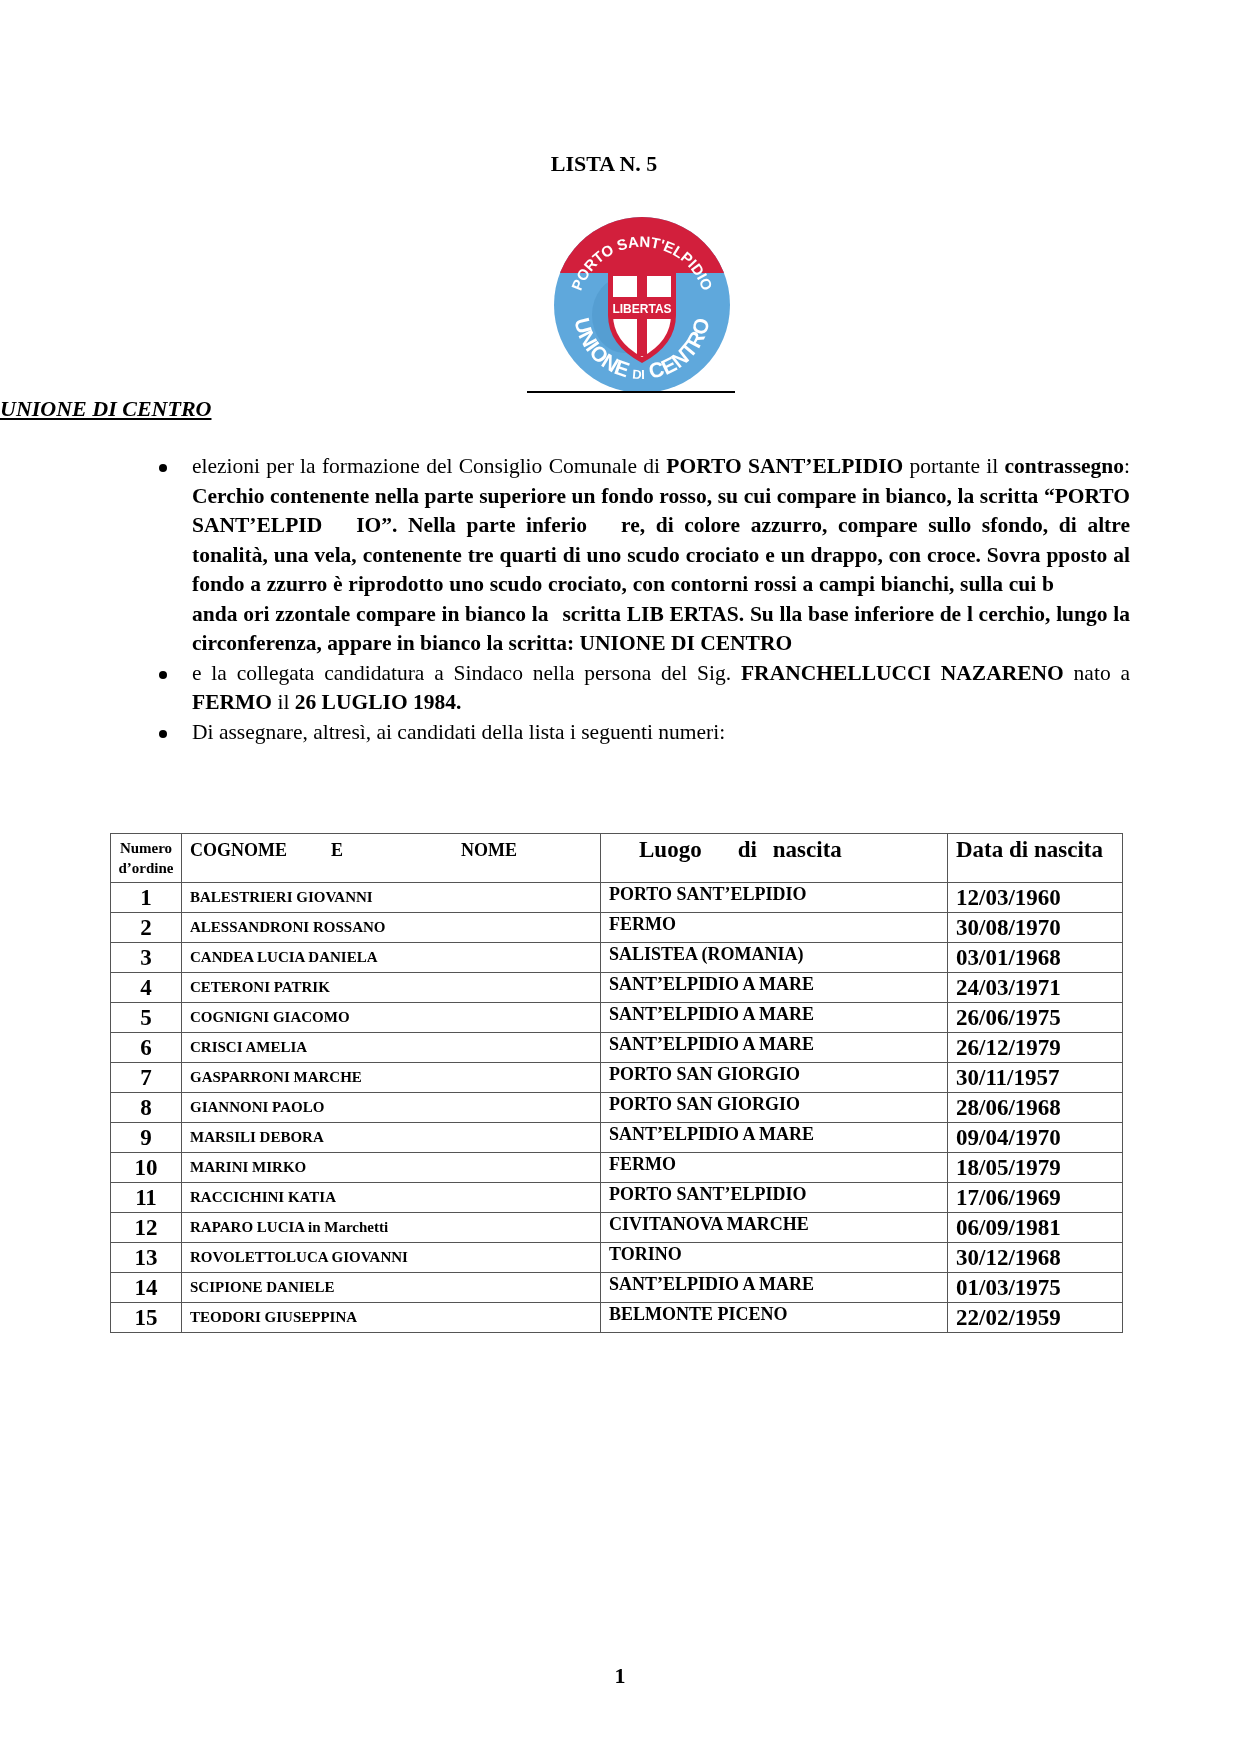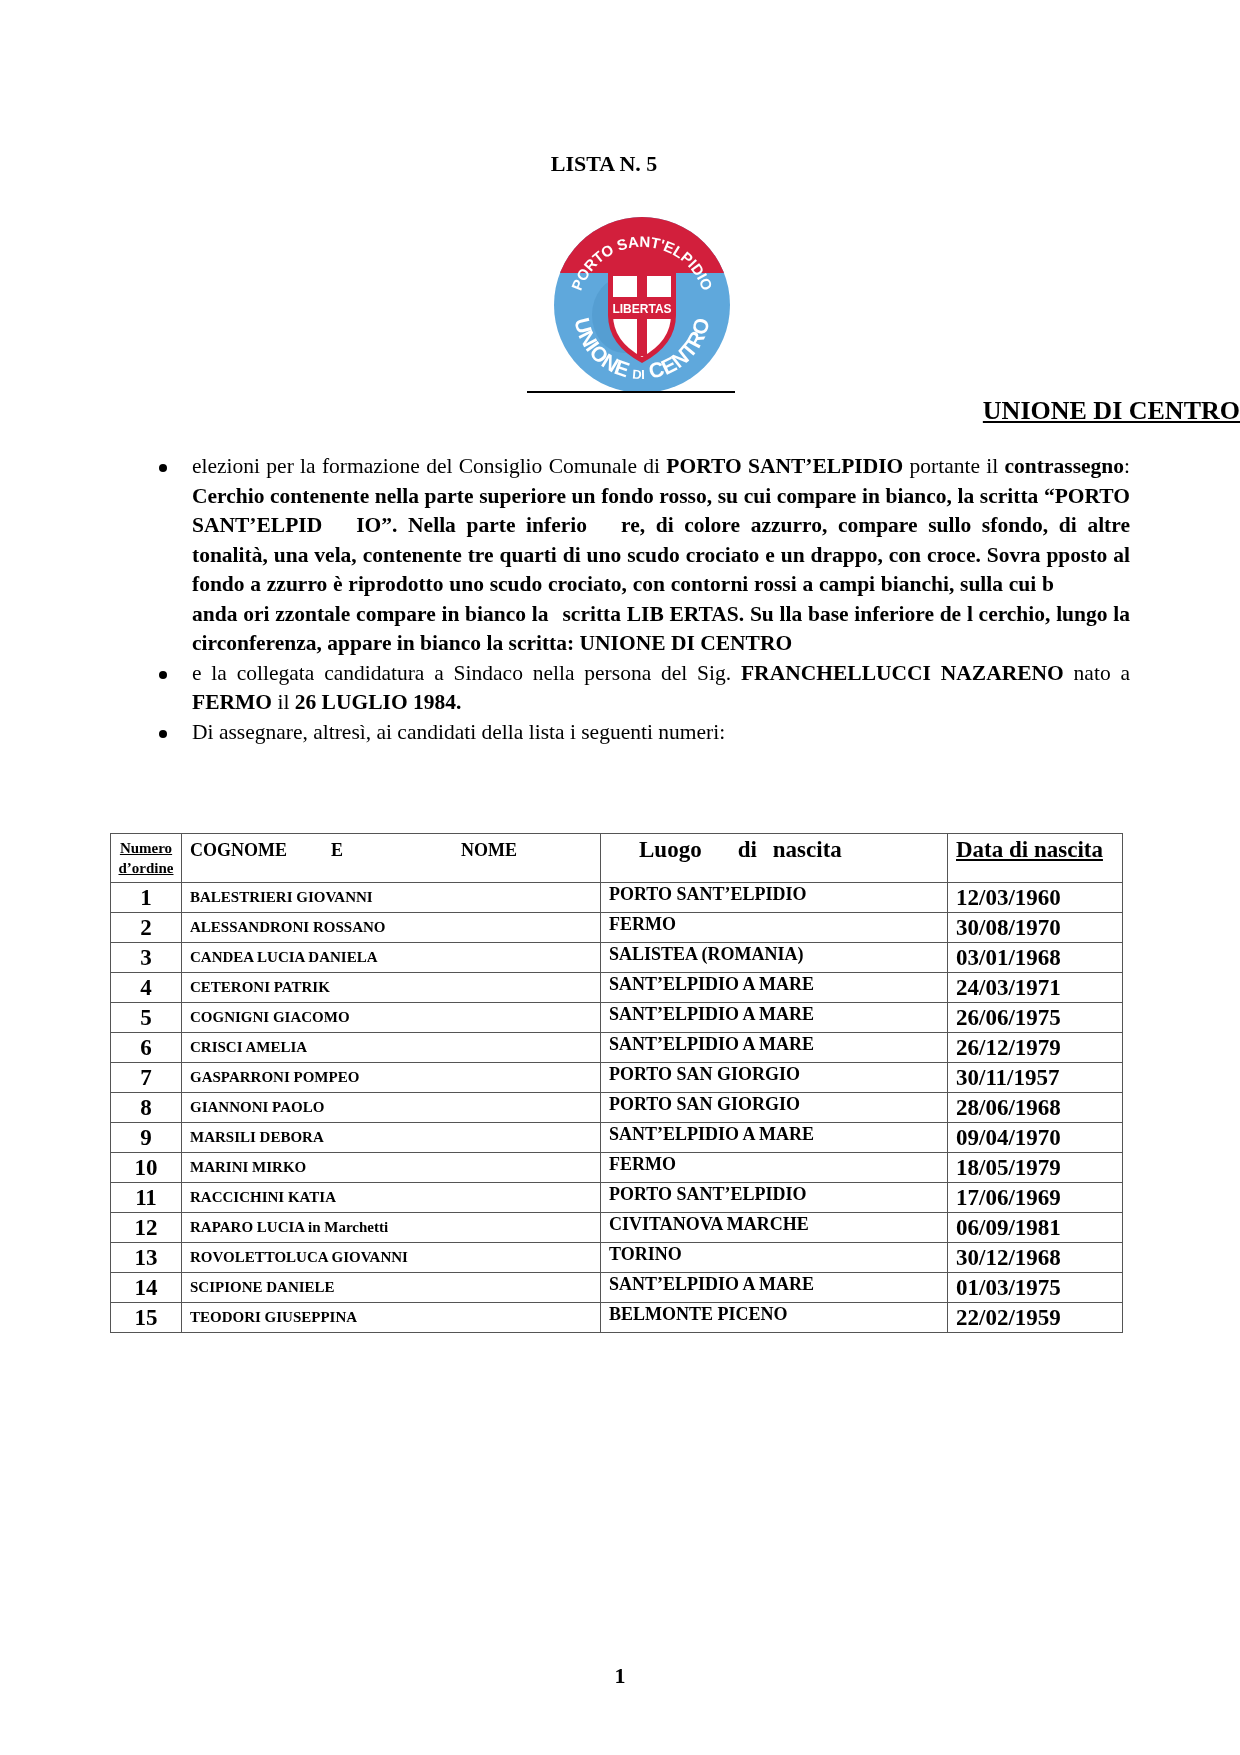--- a/index.html
+++ b/index.html
@@ -7,22 +7,22 @@
     width: 1240px; height: 1755px; position: relative; overflow: hidden;
     font-family: "Liberation Serif", "DejaVu Serif", serif; color: #000;
   }
   .title {
     position: absolute; top: 151px; left: 0; width: 1208px; text-align: center;
     font-weight: bold; font-size: 22px;
   }
   .logo { position: absolute; top: 215px; left: 552px; width: 180px; height: 180px; }
   .logo-rule { position: absolute; top: 391px; left: 527px; width: 208px; height: 2px; background: #000; }
   .party-name {
-    position: absolute; top: 396px; left: 0; width: 1240px; text-align: right;
-    font-weight: bold; font-size: 26px; text-decoration: underline;
+    position: absolute; top: 396px; left: 0; width: 1240px; text-align: left;
+    font-weight: bold; font-size: 22px; text-decoration: underline; font-style: italic;
   }
   .bullets {
     position: absolute; top: 452px; left: 140px; width: 990px;
     margin: 0; padding: 0; list-style: none; font-size: 21.5px; line-height: 29.5px;
   }
   .bullets li { position: relative; padding-left: 52px; }
   .bullets li .dot {
     position: absolute; left: 19px; top: 12px; width: 8px; height: 8px; border-radius: 50%; background: #000;
   }
   .justify { text-align: justify; text-align-last: left; }
@@ -31,21 +31,21 @@
   .gap2 { display: inline-block; width: 76px; }
   .gap3 { display: inline-block; width: 14px; }
 
   table.cands {
     position: absolute; top: 833px; left: 110px; width: 1013px;
     border-collapse: collapse; font-weight: bold;
   }
   table.cands td, table.cands th {
     border: 1.5px solid #555; padding: 0 8px; vertical-align: top;
   }
-  table.cands th { font-weight: bold; text-align: left; text-decoration: underline; }
+  table.cands th { font-weight: bold; text-align: left; }
   .th-num { width: 66px; font-size: 15px; line-height: 20px; text-align: center !important; padding: 4px 2px !important; }
   .th-name { width: 402px; font-size: 18px; line-height: 28px; padding-top: 2px !important; }
   .th-place { width: 330px; font-size: 23px; line-height: 28px; padding-top: 2px !important; margin-top: 20px; }
   .th-date { font-size: 23px; line-height: 28px; padding-top: 2px !important; }
   .th-name span, .th-place span { display: inline-block; }
   tr.row td { height: 28.5px; padding-top: 0; padding-bottom: 0; }
   td.num { text-align: center; font-size: 23px; line-height: 29px; }
   td.name { font-size: 15px; line-height: 29px; }
   td.place { font-size: 18px; line-height: 22px; }
   td.date { font-size: 23px; line-height: 29px; }
@@ -156,21 +156,21 @@
         <td class="date">26/06/1975</td>
       </tr>
       <tr class="row">
         <td class="num">6</td>
         <td class="name">CRISCI AMELIA</td>
         <td class="place">SANT’ELPIDIO A MARE</td>
         <td class="date">26/12/1979</td>
       </tr>
       <tr class="row">
         <td class="num">7</td>
-        <td class="name">GASPARRONI POMPEO</td>
+        <td class="name">GASPARRONI MARCHE</td>
         <td class="place">PORTO SAN GIORGIO</td>
         <td class="date">30/11/1957</td>
       </tr>
       <tr class="row">
         <td class="num">8</td>
         <td class="name">GIANNONI PAOLO</td>
         <td class="place">PORTO SAN GIORGIO</td>
         <td class="date">28/06/1968</td>
       </tr>
       <tr class="row">

